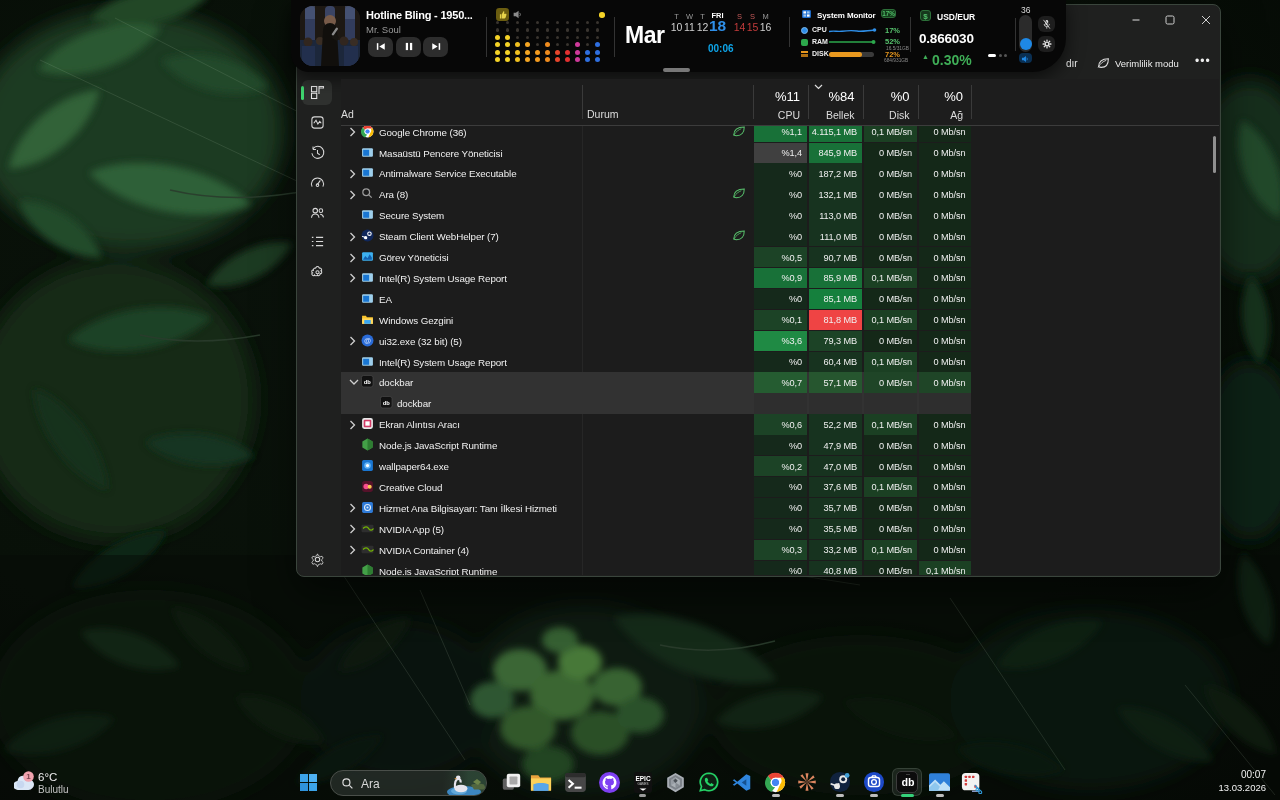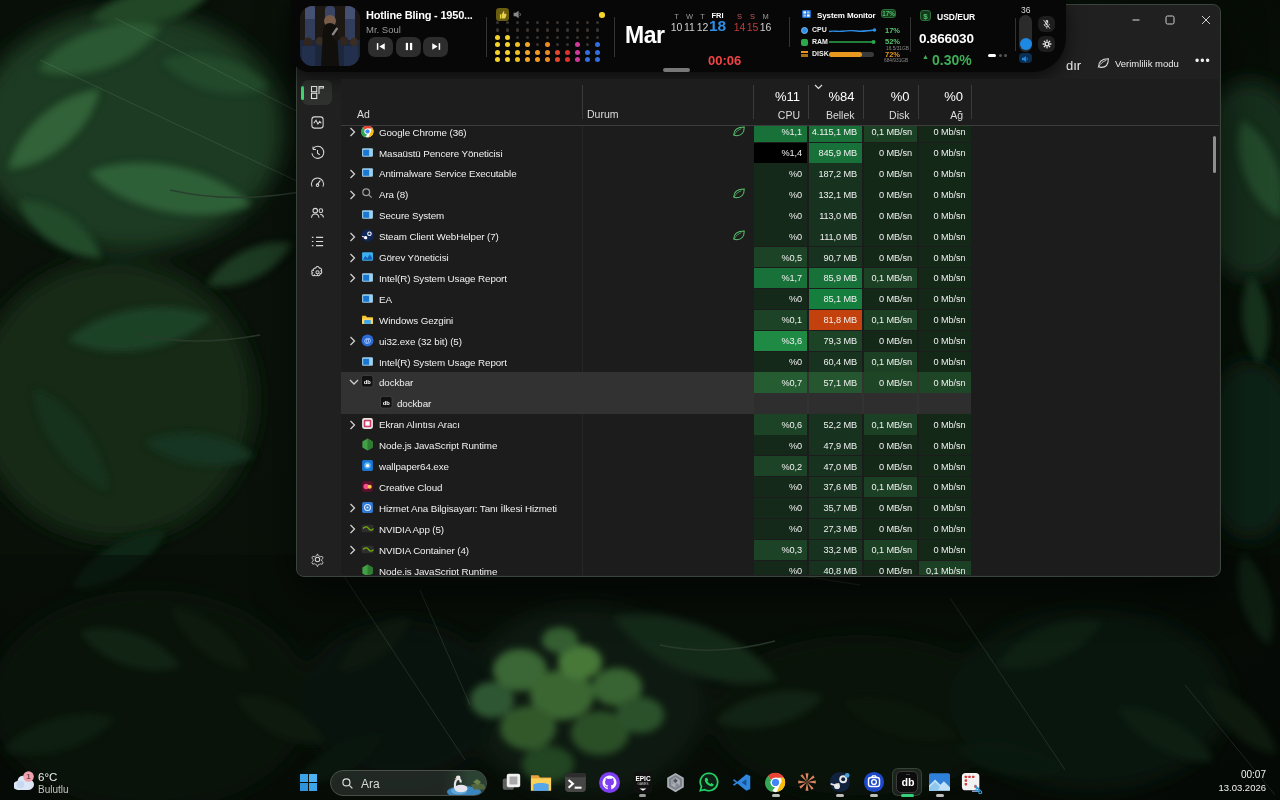--- a/index.html
+++ b/index.html
@@ -141,21 +141,21 @@
           <path d="M2.5 6h7" stroke="#cfcfcf" stroke-width="1.1"></path>
         </svg>
     <svg class="capbtn" style="left:867px;top:9px" viewBox="0 0 12 12">
           <rect x="2" y="2" width="8" height="8" rx="1.5" fill="none" stroke="#cfcfcf" stroke-width="1"></rect>
         </svg>
     <svg class="capbtn" style="left:902.5px;top:9px" viewBox="0 0 12 12">
           <path d="M2 2 10 10 M10 2 2 10" stroke="#cfcfcf" stroke-width="1"></path>
         </svg>
   </div>
   <div id="tools">
-    <span class="dtxt" style="left:769px;top:14px;font-size:13px;color:#eee">dır</span>
+    <span class="dtxt" style="left:769px;top:14px;font-size:10px;color:#eee">dır</span>
     <svg class="dtxt" style="left:800px;top:12px" width="13" height="13" viewBox="0 0 24 22" fill="none" stroke="#ddd" stroke-width="2">
           <path d="M3 19C3 9 9 4 21 4c0 11-5 16-13 16-2 0-4-.5-5-1z"></path>
           <path d="M2 20C6 13 11 9 17 7" stroke-width="1.6"></path>
         </svg>
     <span class="dtxt" style="left:818px;top:14px;font-size:9.5px;color:#eee">Verimlilik modu</span>
     <span class="dtxt" style="left:898px;top:10px;font-size:12px;color:#eee;letter-spacing:1px">•••</span>
   </div>
   <div id="sidebar">
     <div style="position:absolute;left:5px;top:36px;width:30px;height:25px;background:#2f312f;border-radius:6px"></div>
     <div style="position:absolute;left:4px;top:42px;width:3px;height:13.5px;background:#3fd66f;border-radius:2px"></div>
@@ -190,21 +190,21 @@
     <svg class="sic" style="top:221px" viewBox="0 0 20 20" fill="none" stroke="#d8d8d8" stroke-width="1.35">
           <path d="M8 3.2c.9-1.6 3.1-1.6 4 0l.5 1c1.8-.4 3.4 1.2 3 3l-1 .5c1.6.9 1.6 3.1 0 4l-1-.5c.4 1.8-1.2 3.4-3 3l-.5-1c-.9 1.6-3.1 1.6-4 0l-.5 1c-1.8.4-3.4-1.2-3-3l1-.5c-1.6-.9-1.6-3.1 0-4l1 .5c-.4-1.8 1.2-3.4 3-3z"></path>
           <circle cx="10" cy="9.7" r="2.1"></circle>
         </svg>
     <svg class="sic" style="top:508px" viewBox="0 0 20 20" fill="none" stroke="#d8d8d8" stroke-width="1.4">
           <circle cx="10" cy="10" r="3"></circle>
           <path d="M10 2.5 11 5a5.5 5.5 0 0 1 2.5 1.4l2.6-.7 1.4 2.5-1.9 1.9v2l1.9 1.8-1.4 2.5-2.6-.7A5.5 5.5 0 0 1 11 17l-1 2.5L8.9 17a5.5 5.5 0 0 1-2.5-1.4l-2.6.7-1.4-2.5 1.9-1.8v-2L2.4 8.2l1.4-2.5 2.6.7A5.5 5.5 0 0 1 8.9 5z" stroke-width="1.1"></path>
         </svg>
   </div>
   <div id="thead">
-    <span class="dtxt" style="left:16px;top:29px;font-size:10.5px;color:#ddd">Ad</span>
+    <span class="dtxt" style="left:0;top:29px;font-size:10.5px;color:#ddd">Ad</span>
     <span class="dtxt" style="left:246px;top:29px;font-size:10.5px;color:#ddd">Durum</span>
     <span class="dtxt" style="right:419px;top:10px;font-size:13px;color:#fff">%11</span>
     <span class="dtxt" style="right:419px;top:30px;font-size:10.5px;color:#ddd">CPU</span>
     <svg class="dtxt" style="right:396px;top:5px" width="9" height="6" viewBox="0 0 9 6" fill="none" stroke="#ddd" stroke-width="1.2">
           <path d="M1 1l3.5 3.5L8 1"></path>
         </svg>
     <span class="dtxt" style="right:364.5px;top:10px;font-size:13px;color:#fff">%84</span>
     <span class="dtxt" style="right:364.5px;top:30px;font-size:10.5px;color:#ddd">Bellek</span>
     <span class="dtxt" style="right:309.5px;top:10px;font-size:13px;color:#fff">%0</span>
     <span class="dtxt" style="right:309.5px;top:30px;font-size:10.5px;color:#ddd">Disk</span>
@@ -241,21 +241,21 @@
           <span class="cell cmem" style="background:#187138">4.115,1 MB</span>
           <span class="cell cdsk" style="background:#1b4023">0,1 MB/sn</span>
           <span class="cell cnet" style="background:#142818">0 Mb/sn</span>
         </div>
 <div class="trow" style="top:63.5px">
           <span class="ric" style="left:20px"><svg width="13" height="13" viewBox="0 0 24 24">
               <rect x="2" y="4" width="20" height="16" rx="2" fill="#9ecfec"></rect>
               <rect x="4" y="7" width="11" height="11" fill="#1976d2"></rect>
             </svg></span>
           <span class="rname" style="left:38px">Masaüstü Pencere Yöneticisi</span>
-          <span class="cell ccpu" style="background:#000000">%1,4</span>
+          <span class="cell ccpu" style="background:#404040">%1,4</span>
           <span class="cell cmem" style="background:#187138">845,9 MB</span>
           <span class="cell cdsk" style="background:#142818">0 MB/sn</span>
           <span class="cell cnet" style="background:#142818">0 Mb/sn</span>
         </div>
 <div class="trow" style="top:84.4px">
           <svg class="arr" width="7" height="10" viewBox="0 0 7 10" fill="none" stroke="#cfcfcf" stroke-width="1.3">
             <path d="M1.5 1l4 4-4 4"></path>
           </svg>
           <span class="ric" style="left:20px"><svg width="13" height="13" viewBox="0 0 24 24">
               <rect x="2" y="4" width="20" height="16" rx="2" fill="#9ecfec"></rect>
@@ -333,21 +333,21 @@
         </div>
 <div class="trow" style="top:188.9px">
           <svg class="arr" width="7" height="10" viewBox="0 0 7 10" fill="none" stroke="#cfcfcf" stroke-width="1.3">
             <path d="M1.5 1l4 4-4 4"></path>
           </svg>
           <span class="ric" style="left:20px"><svg width="13" height="13" viewBox="0 0 24 24">
               <rect x="2" y="4" width="20" height="16" rx="2" fill="#9ecfec"></rect>
               <rect x="4" y="7" width="11" height="11" fill="#1976d2"></rect>
             </svg></span>
           <span class="rname" style="left:38px">Intel(R) System Usage Report</span>
-          <span class="cell ccpu" style="background:#187138">%1,7</span>
+          <span class="cell ccpu" style="background:#187138">%0,9</span>
           <span class="cell cmem" style="background:#187138">85,9 MB</span>
           <span class="cell cdsk" style="background:#1b4023">0,1 MB/sn</span>
           <span class="cell cnet" style="background:#142818">0 Mb/sn</span>
         </div>
 <div class="trow" style="top:209.8px">
           <span class="ric" style="left:20px"><svg width="13" height="13" viewBox="0 0 24 24">
               <rect x="2" y="4" width="20" height="16" rx="2" fill="#9ecfec"></rect>
               <rect x="4" y="7" width="11" height="11" fill="#1976d2"></rect>
             </svg></span>
           <span class="rname" style="left:38px">EA</span>
@@ -357,21 +357,21 @@
           <span class="cell cnet" style="background:#142818">0 Mb/sn</span>
         </div>
 <div class="trow" style="top:230.7px">
           <span class="ric" style="left:20px"><svg width="13" height="13" viewBox="0 0 24 24">
               <path d="M2 5h7l2 3h11v12H2z" fill="#f8c32c"></path>
               <path d="M2 10h20v10H2z" fill="#ffd75e"></path>
               <path d="M6 13h12v7H6z" fill="#39a6f3"></path>
             </svg></span>
           <span class="rname" style="left:38px">Windows Gezgini</span>
           <span class="cell ccpu" style="background:#1c4326">%0,1</span>
-          <span class="cell cmem" style="background:#c2410c">81,8 MB</span>
+          <span class="cell cmem" style="background:#ef4444">81,8 MB</span>
           <span class="cell cdsk" style="background:#1b4023">0,1 MB/sn</span>
           <span class="cell cnet" style="background:#142818">0 Mb/sn</span>
         </div>
 <div class="trow" style="top:251.6px">
           <svg class="arr" width="7" height="10" viewBox="0 0 7 10" fill="none" stroke="#cfcfcf" stroke-width="1.3">
             <path d="M1.5 1l4 4-4 4"></path>
           </svg>
           <span class="ric" style="left:20px"><svg width="13" height="13" viewBox="0 0 24 24">
               <circle cx="12" cy="12" r="11" fill="#2a6bd7"></circle>
               <text x="12" y="16.5" font-size="13" fill="#cfe2ff" text-anchor="middle" font-family="Liberation Sans">@</text>
@@ -488,21 +488,21 @@
 <div class="trow" style="top:439.7px">
           <svg class="arr" width="7" height="10" viewBox="0 0 7 10" fill="none" stroke="#cfcfcf" stroke-width="1.3">
             <path d="M1.5 1l4 4-4 4"></path>
           </svg>
           <span class="ric" style="left:20px"><svg width="13" height="13" viewBox="0 0 24 24">
               <rect x="1" y="5" width="22" height="14" rx="2" fill="#2e2e2e"></rect>
               <path d="M4 12c3-4 8-4 10 0s7 4 9 0" stroke="#76b900" stroke-width="2.4" fill="none"></path>
             </svg></span>
           <span class="rname" style="left:38px">NVIDIA App (5)</span>
           <span class="cell ccpu" style="background:#15291b">%0</span>
-          <span class="cell cmem" style="background:#17331f">27,3 MB</span>
+          <span class="cell cmem" style="background:#17331f">35,5 MB</span>
           <span class="cell cdsk" style="background:#142818">0 MB/sn</span>
           <span class="cell cnet" style="background:#142818">0 Mb/sn</span>
         </div>
 <div class="trow" style="top:460.6px">
           <svg class="arr" width="7" height="10" viewBox="0 0 7 10" fill="none" stroke="#cfcfcf" stroke-width="1.3">
             <path d="M1.5 1l4 4-4 4"></path>
           </svg>
           <span class="ric" style="left:20px"><svg width="13" height="13" viewBox="0 0 24 24">
               <rect x="1" y="5" width="22" height="14" rx="2" fill="#2e2e2e"></rect>
               <path d="M4 12c3-4 8-4 10 0s7 4 9 0" stroke="#76b900" stroke-width="2.4" fill="none"></path>
@@ -655,21 +655,21 @@
   <span class="dtxt" style="left:442px;top:11.5px;font-size:7.5px;color:#c45a5a;width:13px;text-align:center">S</span>
   <span class="dtxt" style="left:455px;top:11.5px;font-size:7.5px;color:#c45a5a;width:13px;text-align:center">S</span>
   <span class="dtxt" style="left:468px;top:11.5px;font-size:7.5px;color:#9a9a9a;width:13px;text-align:center">M</span>
   <span class="dtxt" style="left:379px;top:21px;font-size:10.5px;color:#cfcfcf;width:13px;text-align:center">10</span>
   <span class="dtxt" style="left:392px;top:21px;font-size:10.5px;color:#cfcfcf;width:13px;text-align:center">11</span>
   <span class="dtxt" style="left:405px;top:21px;font-size:10.5px;color:#cfcfcf;width:13px;text-align:center">12</span>
   <span class="dtxt" style="left:418px;top:17px;font-size:15.5px;font-weight:bold;color:#2f8fe8;width:17px;text-align:center">18</span>
   <span class="dtxt" style="left:442px;top:21px;font-size:10.5px;color:#c23b3b;width:13px;text-align:center">14</span>
   <span class="dtxt" style="left:455px;top:21px;font-size:10.5px;color:#c23b3b;width:13px;text-align:center">15</span>
   <span class="dtxt" style="left:468px;top:21px;font-size:10.5px;color:#cfcfcf;width:13px;text-align:center">16</span>
-  <span class="dtxt" style="left:417px;top:53px;font-size:13px;font-weight:bold;color:#ef4444">00:06</span>
+  <span class="dtxt" style="left:417px;top:43px;font-size:10px;font-weight:bold;color:#0ea5e9">00:06</span>
   <div class="sep" style="left:498px;top:17px;height:30px"></div>
 
   <svg style="position:absolute;left:511px;top:10px" width="9" height="8" viewBox="0 0 20 18">
         <rect width="20" height="18" rx="3" fill="#1f6fd0"></rect>
         <rect x="3" y="3" width="6" height="5" fill="#fff"></rect>
         <rect x="11" y="3" width="6" height="5" fill="#9cc6ef"></rect>
         <rect x="3" y="10" width="6" height="5" fill="#9cc6ef"></rect>
         <rect x="11" y="10" width="6" height="5" fill="#fff"></rect>
       </svg>
   <span class="dtxt" style="left:526px;top:11px;font-size:8px;font-weight:bold;color:#fff;letter-spacing:-.1px">System Monitor</span>

